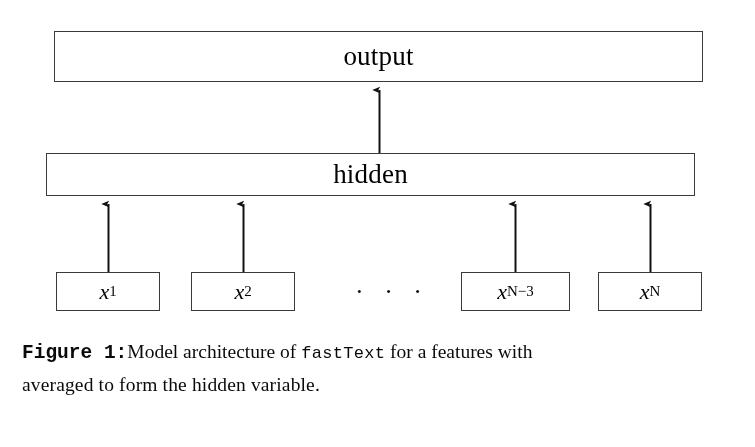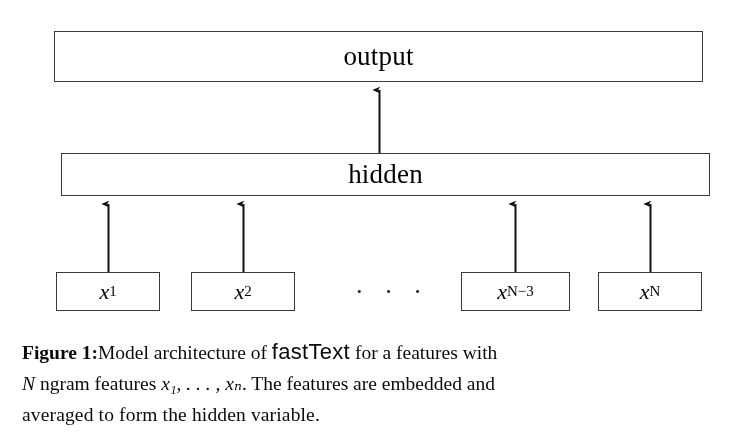--- a/index.html
+++ b/index.html
@@ -49,21 +49,21 @@
   }
 
   #output-box {
     left: 54px;
     top: 31px;
     width: 649px;
     height: 51px;
   }
 
   #hidden-box {
-    left: 61px;
+    left: 46px;
     top: 153px;
     width: 649px;
     height: 43px;
   }
 
   .feature-box {
     top: 272px;
     height: 39px;
     font-size: 22px;
     font-style: italic;
@@ -116,24 +116,24 @@
     left: 22px;
     top: 336px;
     width: 716px;
     font-size: 19.5px;
     line-height: 31px;
     text-align: justify;
     text-justify: inter-word;
     color: #0a0a0a;
     font-family: "Liberation Serif", "DejaVu Serif", serif;
   }
-  #caption b { font-weight: bold; }
+  #caption b { font-weight: bold; font-family: Liberation Mono, monospace; }
   .mono {
-    font-family: Liberation Sans, sans-serif;
-    font-size: 22px;
+    font-family: Liberation Mono, monospace;
+    font-size: 17px;
     letter-spacing: 0.3px;
   }
   .cap-line { display: block; white-space: nowrap; }
   .cap-line-3 { letter-spacing: 0.15px; }
 </style>
 </head>
 <body>
 
 <div id="figure-root">
 
@@ -184,18 +184,17 @@
 
       <line x1="515.5" y1="272" x2="515.5" y2="204" stroke="#111111" stroke-width="2" marker-end="url(#arrowhead)"></line>
 
       <line x1="650.5" y1="272" x2="650.5" y2="204" stroke="#111111" stroke-width="2" marker-end="url(#arrowhead)"></line>
     </svg>
   </div>
 
   <div id="caption">
     <span class="cap-line"><b>Figure 1:</b><span>Model architecture of </span><span class="mono">fastText</span><span> for a features with</span></span>
 
-    <span class="cap-line"><span class="mathvar">N</span><span> ngram features </span><span class="mathvar">x₁, . . . , xₙ</span><span>. The features are embedded and</span></span>
 
     <span class="cap-line cap-line-3">averaged to form the hidden variable.</span>
   </div>
 
 </div>
 
 </body></html>

